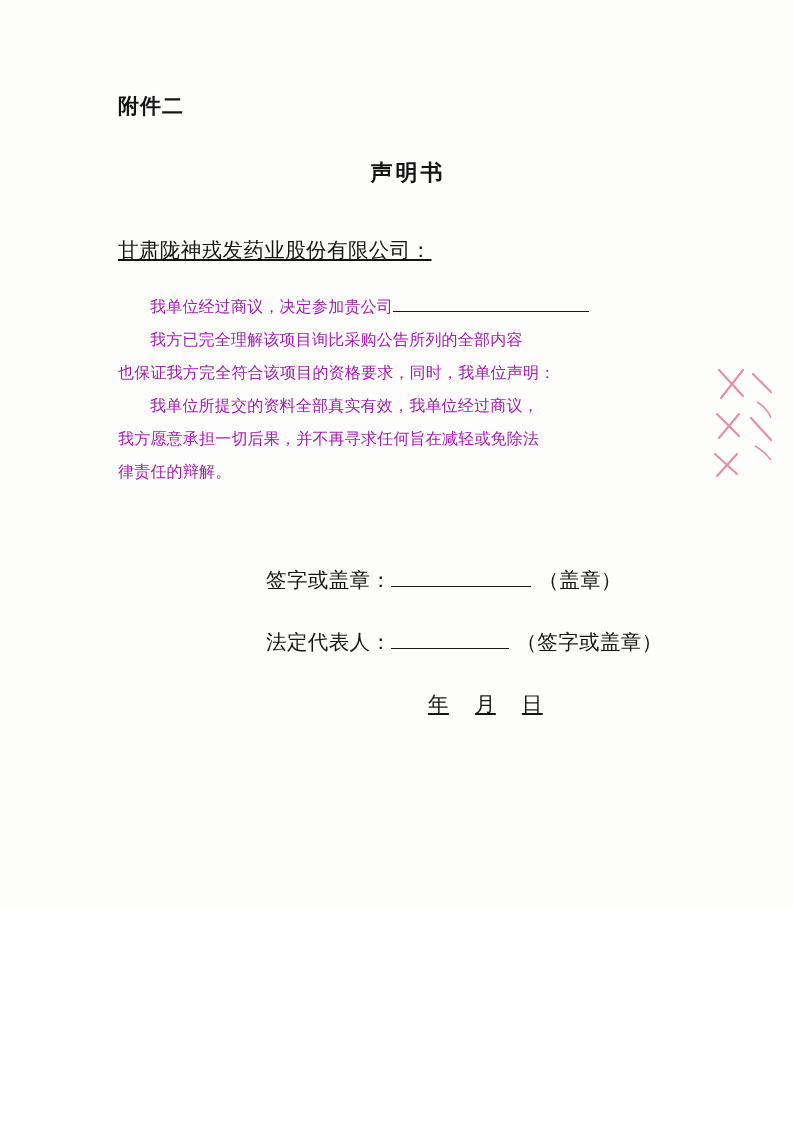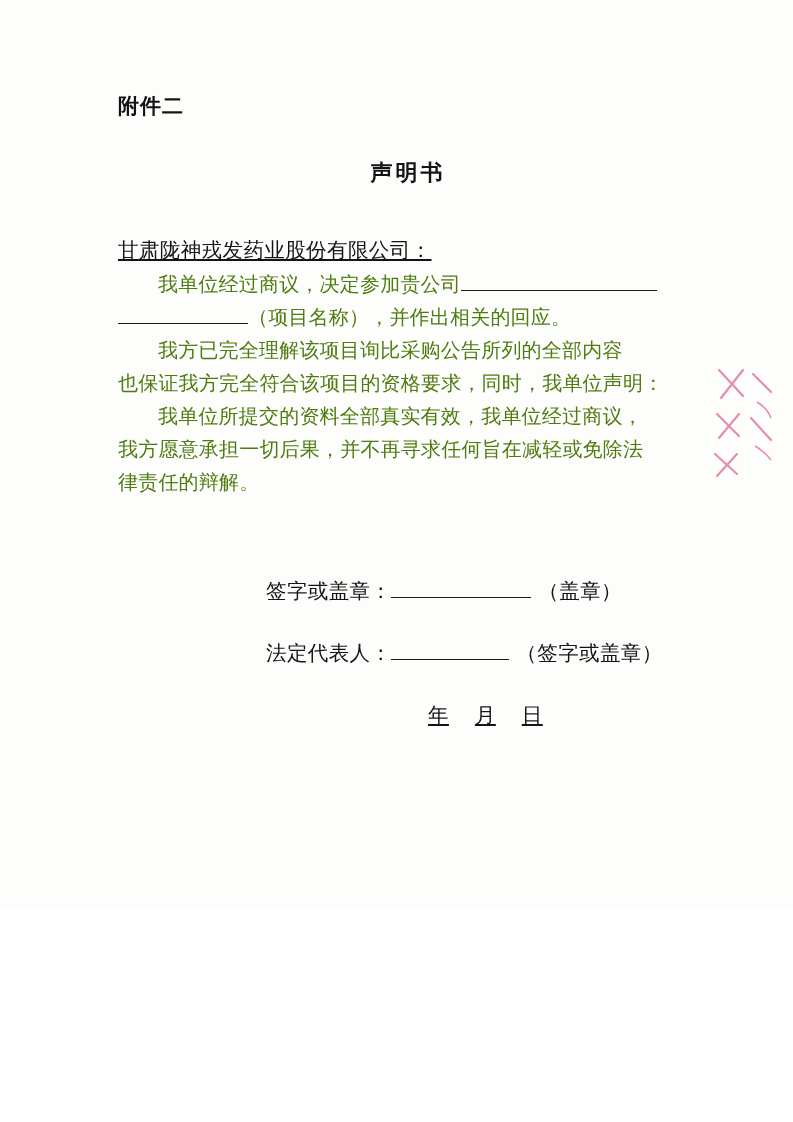--- a/index.html
+++ b/index.html
@@ -60,25 +60,25 @@
   .addressee {
     margin-top: 48px;
     font-family: "DejaVu Serif", "Liberation Serif", serif;
     font-size: 20.5px;
     letter-spacing: 0.4px;
     color: #141414;
     text-decoration: underline;
   }
 
   .body-block {
-    margin-top: 4px;
+    margin-top: 26px;
     font-family: "DejaVu Serif", "Liberation Serif", serif;
-    font-size: 20px;
+    font-size: 16px;
     line-height: 33px;
-    color: #4d7c0f;
+    color: #a21caf;
     letter-spacing: 0.2px;
   }
 
   .para {
     text-indent: 2em;
   }
   .para.noindent {
     text-indent: 0;
   }
 
@@ -140,23 +140,20 @@
     <div class="doc-title">声明书</div>
 
     <div class="addressee">甘肃陇神戎发药业股份有限公司：</div>
 
     <div class="body-block">
 
       <div class="para">
         <span>我单位经过商议，决定参加贵公司</span><span class="blank b1"></span>
       </div>
 
-      <div class="para noindent">
-        <span class="blank b2"></span><span>（项目名称），并作出相关的回应。</span>
-      </div>
 
       <div class="para">我方已完全理解该项目询比采购公告所列的全部内容</div>
       <div class="para noindent">也保证我方完全符合该项目的资格要求，同时，我单位声明：</div>
 
       <div class="para">我单位所提交的资料全部真实有效，我单位经过商议，</div>
       <div class="para noindent">我方愿意承担一切后果，并不再寻求任何旨在减轻或免除法</div>
       <div class="para noindent">律责任的辩解。</div>
 
     </div>
 

